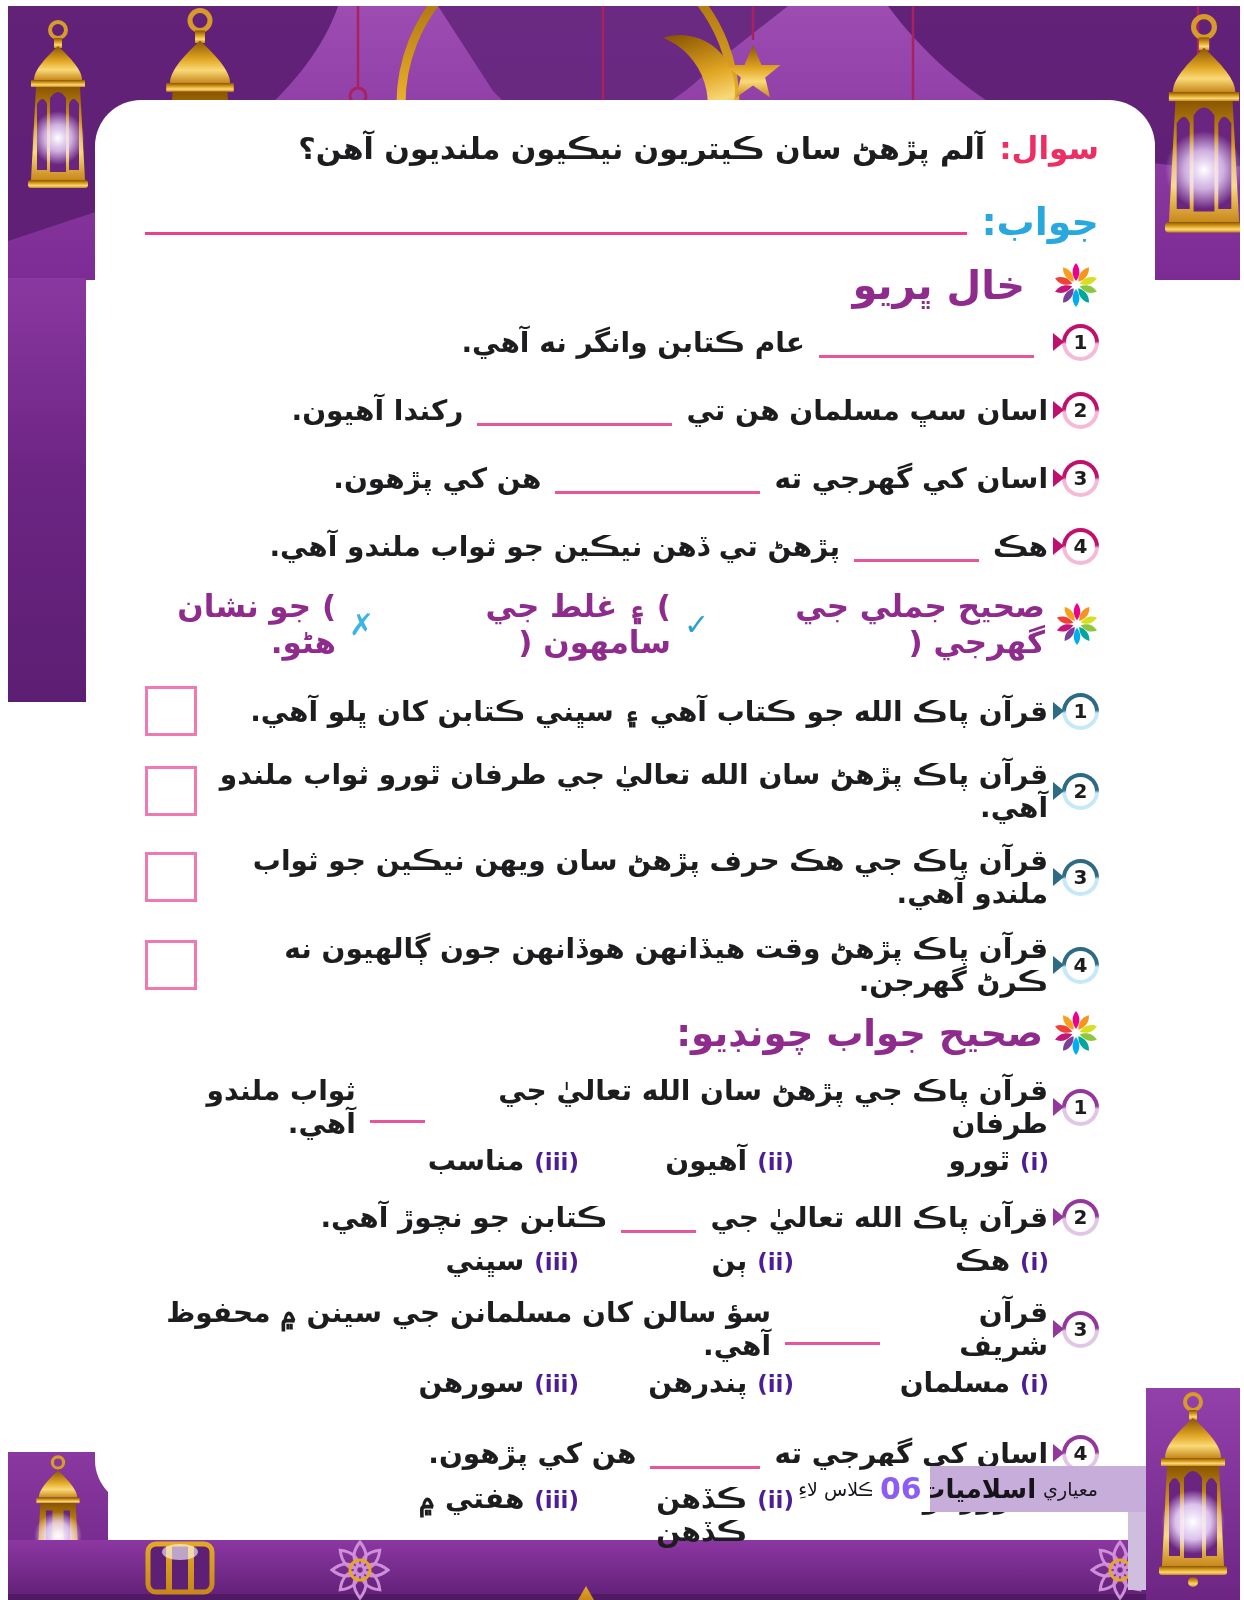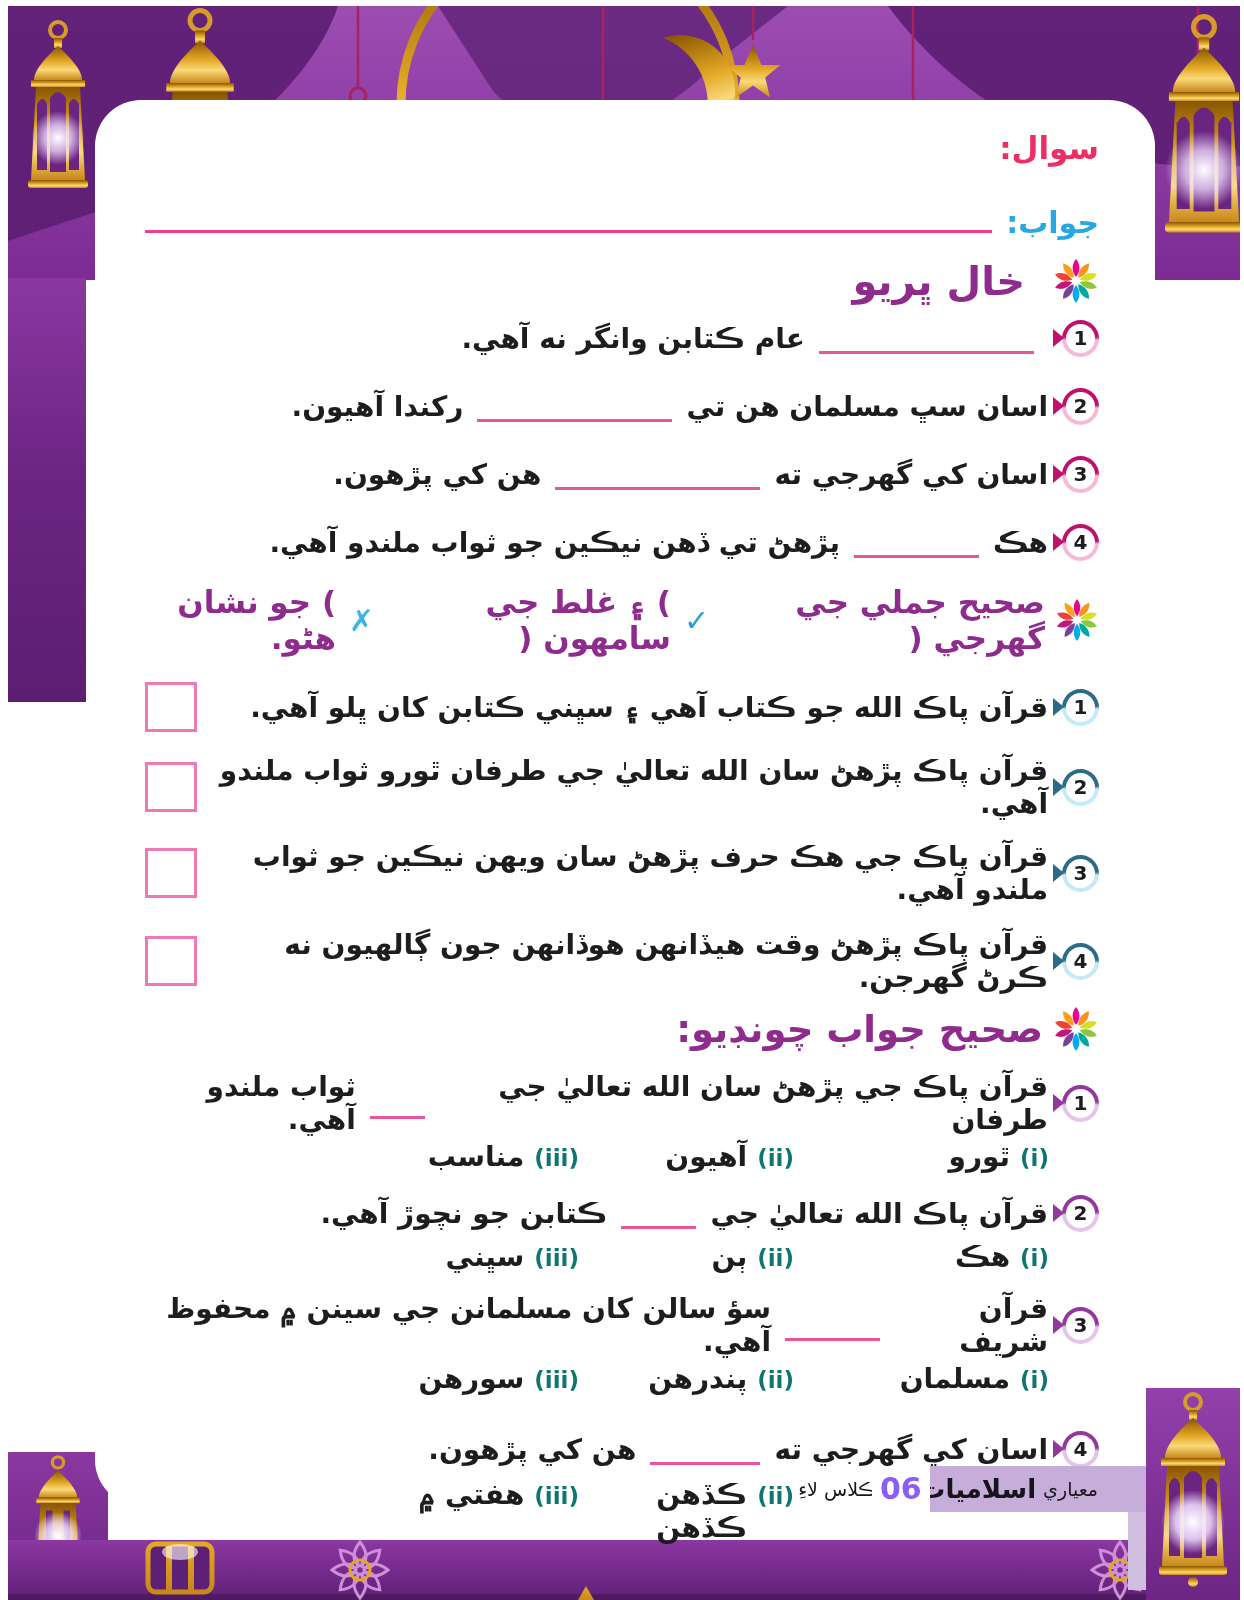--- a/index.html
+++ b/index.html
@@ -26,21 +26,21 @@
     background:#ffffff;border-radius:46px;z-index:2;
     box-sizing:border-box;padding:30px 56px 0 50px;
     direction:rtl;
   }
 
   
   .qa-row{display:flex;align-items:baseline;gap:14px;font-weight:bold;}
   .q-label{color:#ee2d63;font-size:31px;white-space:nowrap;}
   .q-text{font-size:30px;}
   .ans-row{display:flex;align-items:baseline;gap:14px;margin-top:34px;}
-  .a-label{color:#29a8e0;font-size:30px;font-weight:bold;white-space:nowrap;}
+  .a-label{color:#29a8e0;font-size:38px;font-weight:bold;white-space:nowrap;}
   .ans-line{flex:1;border-bottom:3px solid #ee3f8e;height:30px;}
 
   
   .sec-header{display:flex;align-items:center;gap:10px;color:#8e2b8d;font-weight:bold;}
   .sec-h1{margin-top:18px;font-size:40px;gap:28px;}
   .sec-h2{margin-top:20px;font-size:31px;}
   .sec-h3{margin-top:12px;font-size:37px;}
   .sec-header .flower{flex:0 0 auto;display:inline-flex;}
   .mark-check{color:#2b9fd7;font-size:30px;padding:0 3px;}
   .mark-cross{color:#3cb4e5;font-size:30px;padding:0 3px;}
@@ -60,21 +60,21 @@
 
   
   .fb-row{display:flex;align-items:center;gap:14px;font-size:28px;font-weight:bold;min-height:44px;}
   .blank{display:inline-block;border-bottom:3px solid #e8559b;height:28px;flex:0 0 auto;}
   .tf-row{display:flex;align-items:center;gap:14px;font-size:28px;font-weight:bold;min-height:48px;}
   .tfbox{flex:0 0 auto;width:46px;height:44px;border:3px solid #ef79b2;background:#fff;
     margin-inline-start:auto;}
   .mc-q{display:flex;align-items:center;gap:14px;font-size:28px;font-weight:bold;min-height:46px;}
   .opt-row{display:flex;align-items:baseline;padding-right:50px;font-size:28px;font-weight:bold;min-height:44px;}
   .opt{display:flex;align-items:baseline;gap:10px;}
-  .opt .onum{color:#0f766e;font-size:23px;}
+  .opt .onum{color:#4c1d95;font-size:23px;}
   .opt1{width:255px;flex:0 0 auto;}
   .opt2{width:215px;flex:0 0 auto;}
   .opt3{flex:1;}
 
   
   .footer-strip{position:absolute;left:924px;top:1466px;width:316px;height:46px;
     background:#c7aeda;z-index:3;}
   .footer-sub{position:absolute;left:1128px;top:1512px;width:112px;height:78px;
     background:#cfbede;z-index:3;}
   .footer-text{position:absolute;right:142px;top:0;height:46px;display:flex;
@@ -282,20 +282,21 @@
       <rect x="-34" y="172" width="68" height="9" rx="3" fill="url(#gE)"></rect>
       <circle cx="0" cy="188" r="5" fill="url(#gE)"></circle>
     </g>
   </svg>
 </div>
 
 <div class="card">
 
   <div class="qa-row">
     <span class="q-label">سوال:</span>
+    <span class="q-text">آلم پڙهڻ سان ڪيتريون نيڪيون ملنديون آهن؟</span>
   </div>
 
   <div class="ans-row">
     <span class="a-label">جواب:</span>
     <span class="ans-line"></span>
   </div>
 
   <div class="sec-header sec-h1">
     <span class="flower">
       <svg width="46" height="46" viewBox="-23 -23 46 46">

